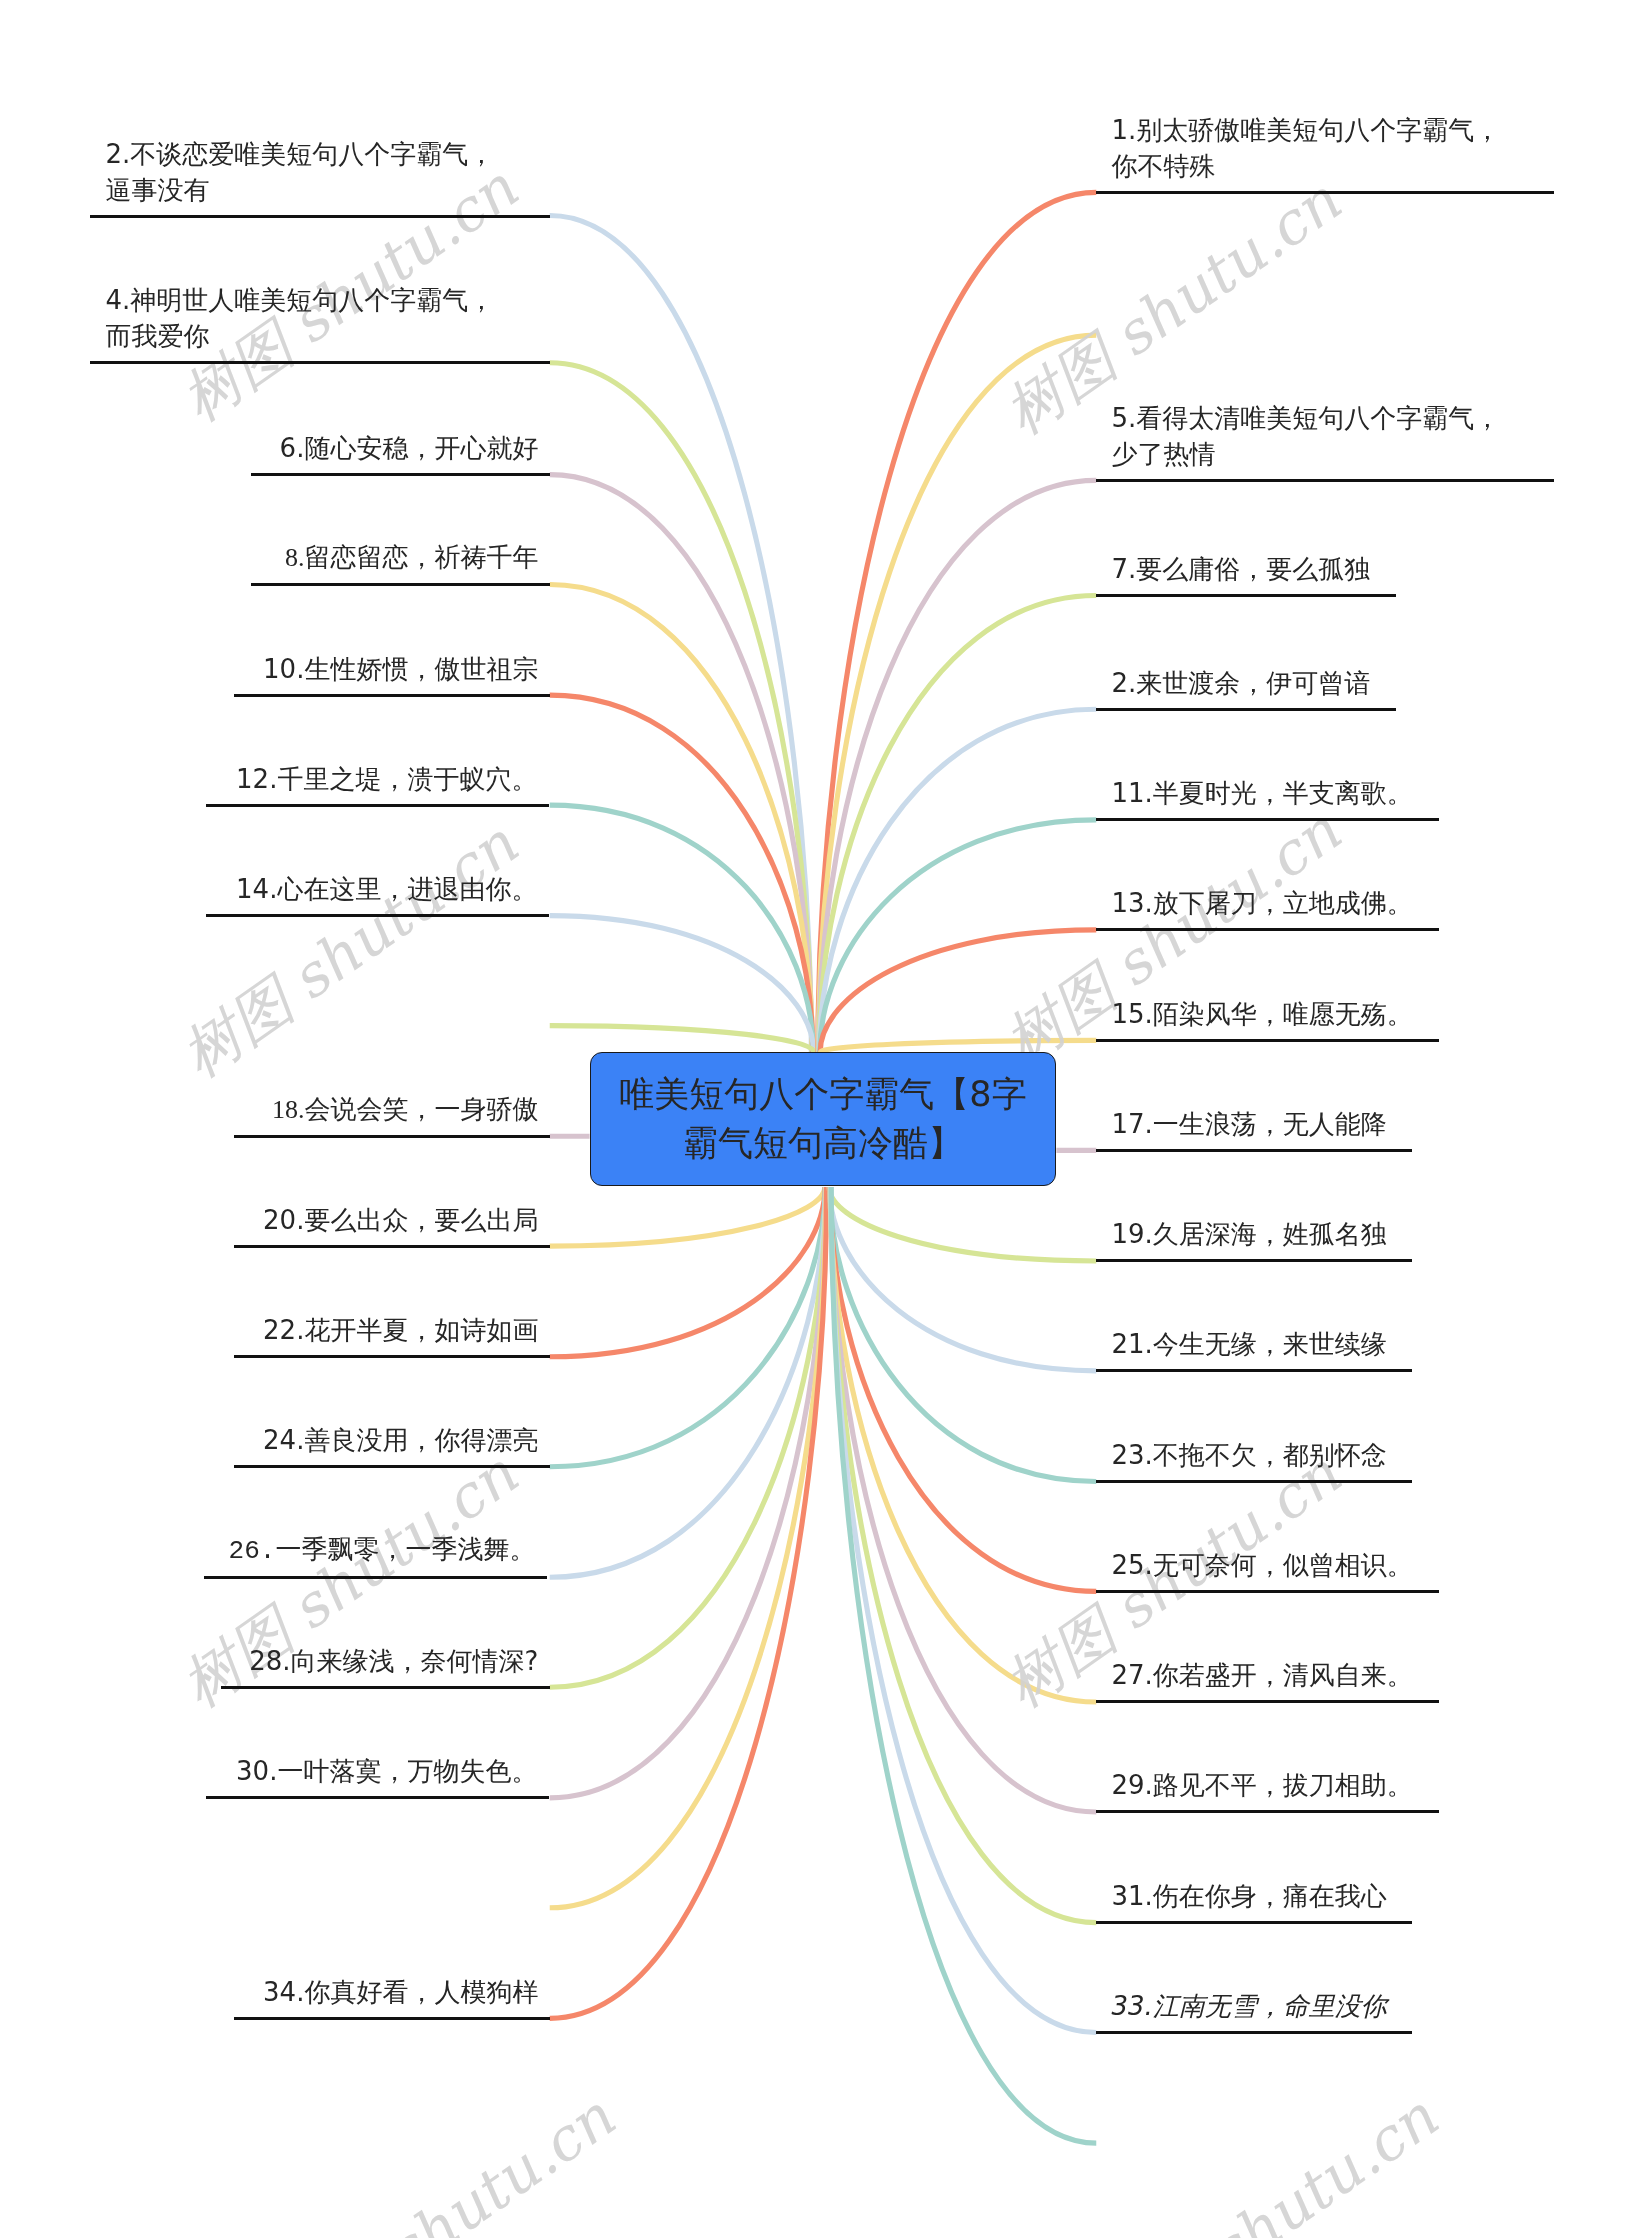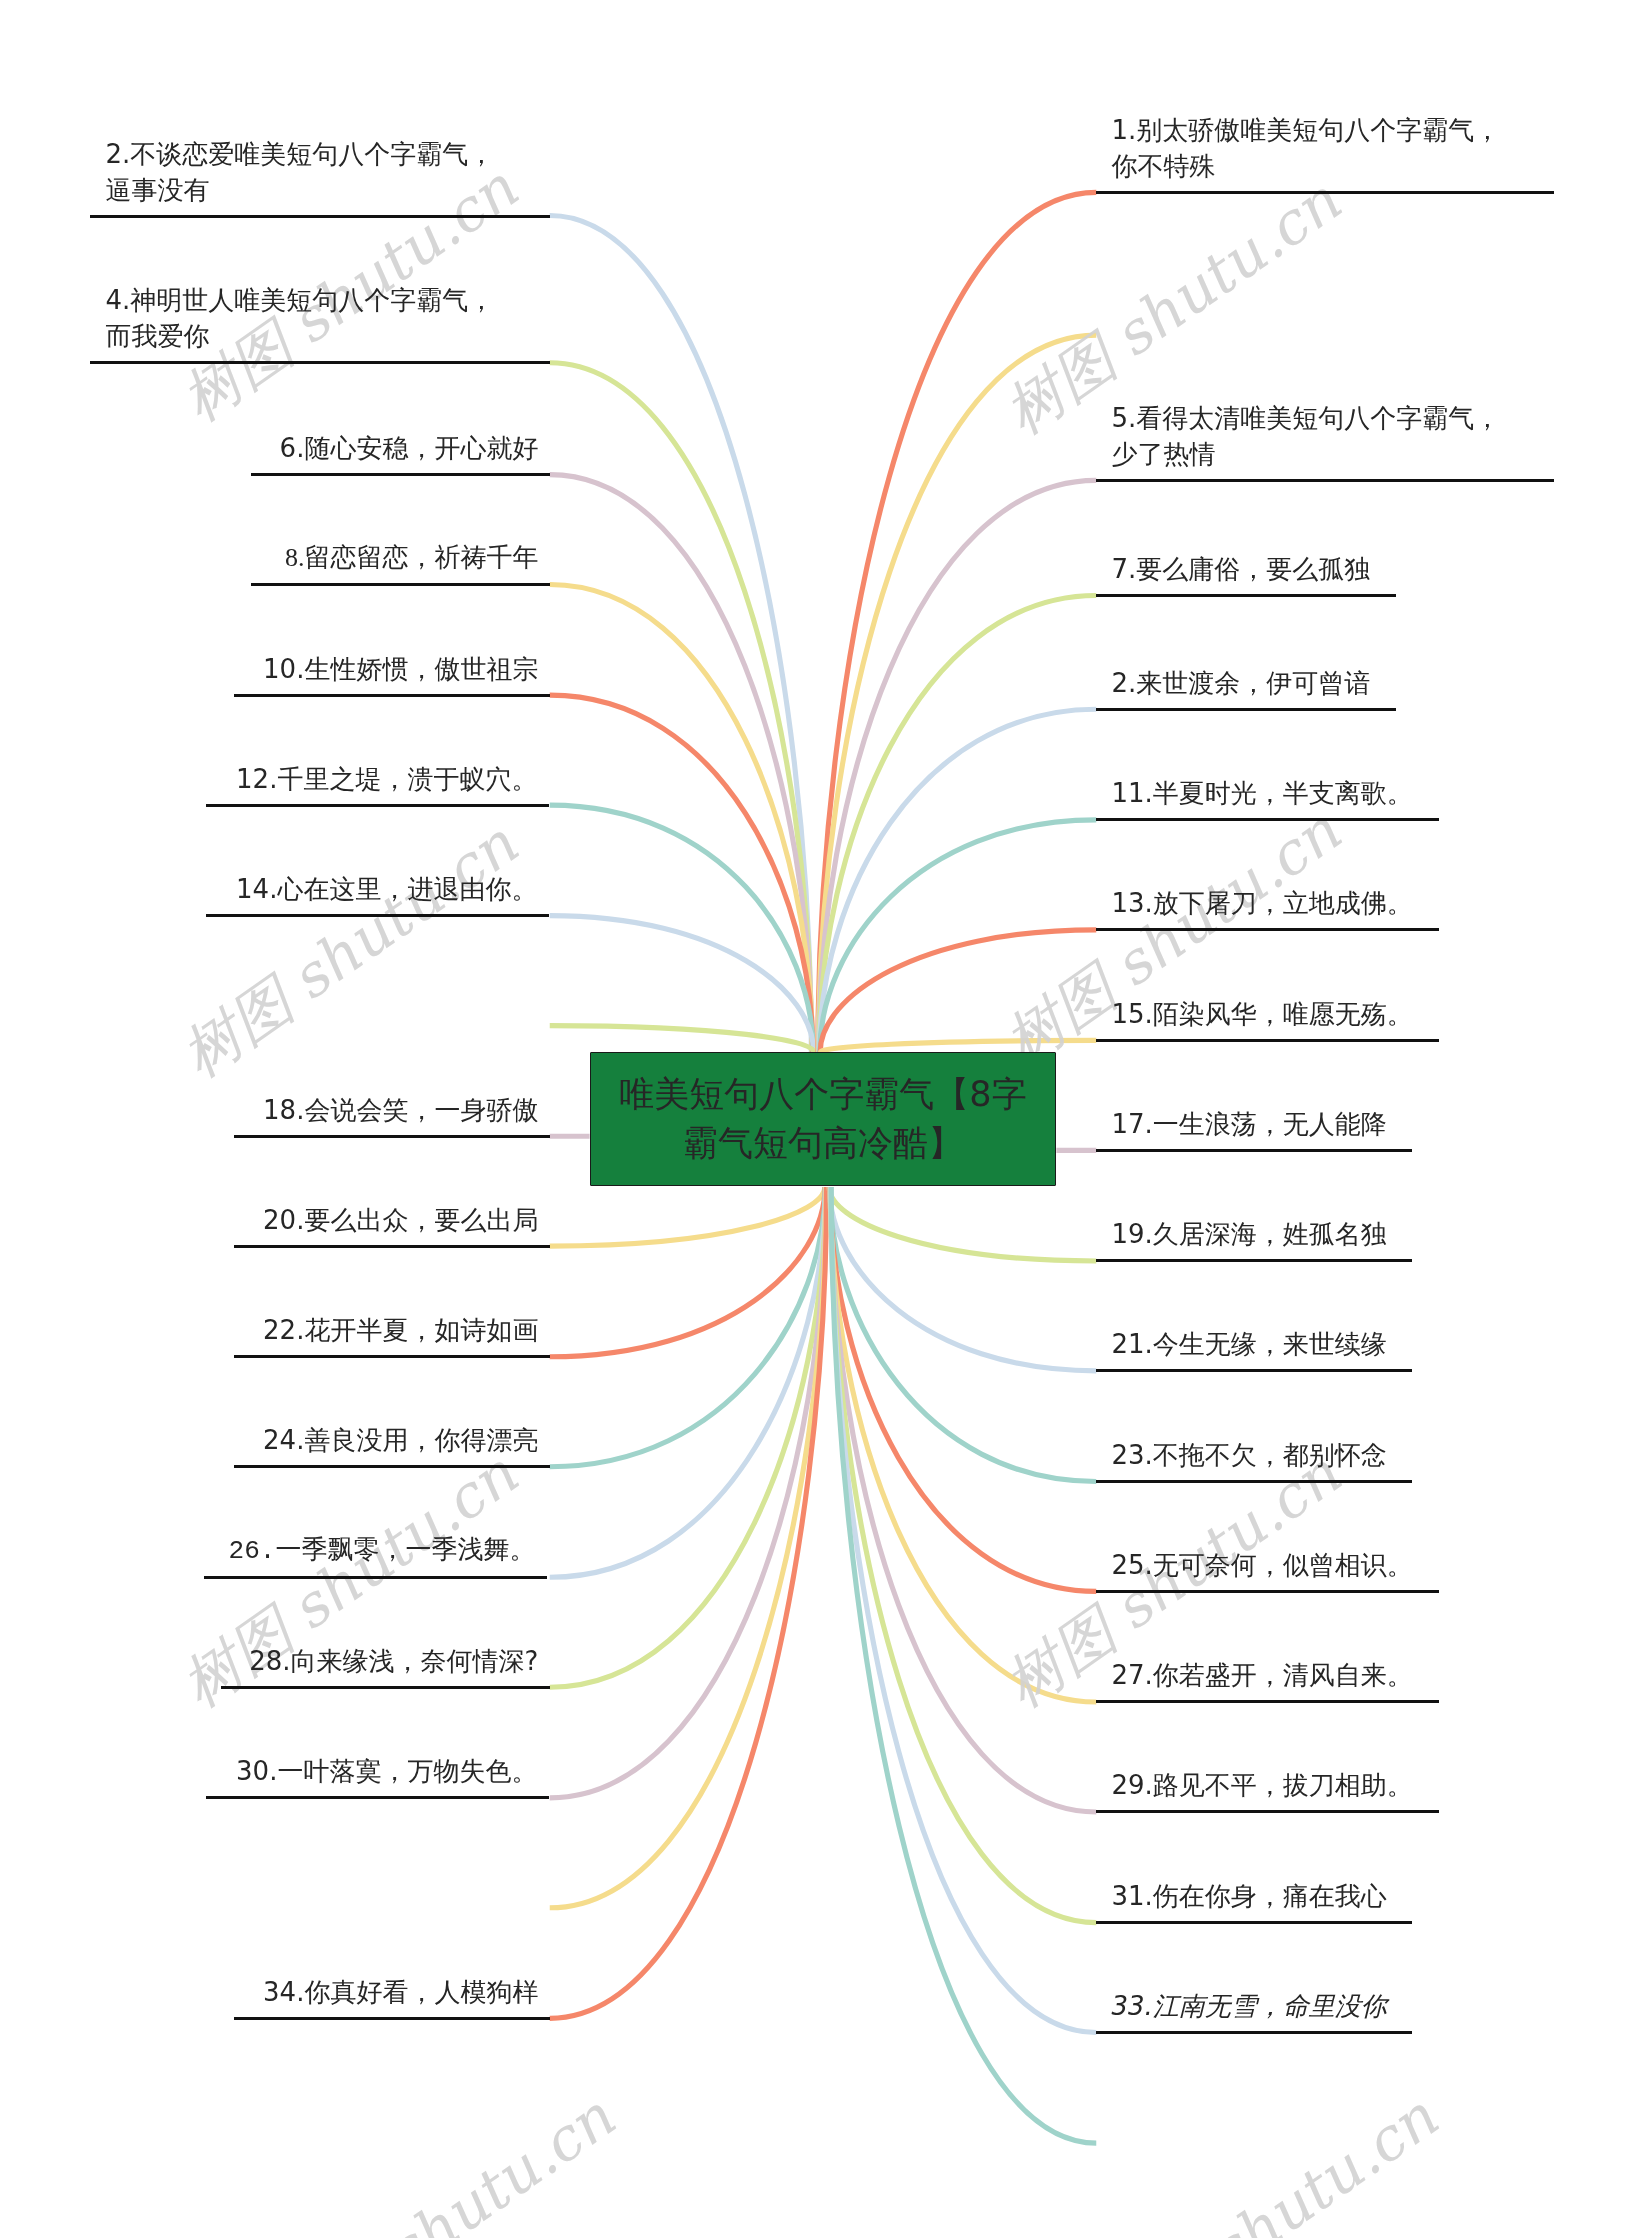--- a/index.html
+++ b/index.html
@@ -7,21 +7,21 @@
          font-family: "DejaVu Sans", "Liberation Sans", sans-serif; }
   #canvas { position: absolute; left: 0; top: 0; width: 1646px; height: 2239px; }
   svg.links { position: absolute; left: 0; top: 0; width: 1646px; height: 2239px; z-index: 1; }
   .leaf { position: absolute; z-index: 3; color: #262626; font-size: 26px; line-height: 36px; }
   .leaf .txt { position: absolute; bottom: 10.3px; white-space: pre-line; letter-spacing: 0px; }
   .leaf .uline { position: absolute; left: 0; right: 0; bottom: 0; height: 3.2px; background: #111111; }
   .leaf.left .txt { right: 11.6px; text-align: left; }
   .leaf.right .txt { left: 15.4px; text-align: left; }
   .leaf.multi .txt { left: 15.4px; right: auto; }
   .root { position: absolute; z-index: 4; left: 590px; top: 1052px; width: 464px; height: 132px;
-          border: 1.9px solid #1a1a1a; border-radius: 1px; background: #15803d;
+          border: 1.9px solid #1a1a1a; border-radius: 12px; background: #3b82f6;
           display: flex; align-items: center; justify-content: center; text-align: center; }
   .root .title { font-size: 35px; line-height: 49px; color: #262626; width: 411px; }
   .wm { position: absolute; z-index: 2; font-family: "DejaVu Serif", "Liberation Serif", serif;
         font-style: italic; font-size: 59px; color: #d2d2d2; transform: rotate(-35deg);
         transform-origin: left bottom; white-space: nowrap; opacity: 0.9; pointer-events: none; }
 </style>
 </head>
 <body>
 
 <div id="canvas">
@@ -102,21 +102,21 @@
     <div class="uline"></div>
   </div>
   <div class="leaf left" style="left:206px; width:343px; top:754px; height:53px;">
     <div class="txt">12.千里之堤，溃于蚁穴。</div>
     <div class="uline"></div>
   </div>
   <div class="leaf left" style="left:206px; width:343px; top:864px; height:53px;">
     <div class="txt">14.心在这里，进退由你。</div>
     <div class="uline"></div>
   </div>
-  <div class="leaf left" style="left:234px; width:316px; top:1085px; height:53px;">
+  <div class="leaf left" style="left:234px; width:316px; top:1085px; height:53px;font-family:Liberation Serif, serif;">
     <div class="txt">18.会说会笑，一身骄傲</div>
     <div class="uline"></div>
   </div>
   <div class="leaf left" style="left:234px; width:316px; top:1195px; height:53px;">
     <div class="txt">20.要么出众，要么出局</div>
     <div class="uline"></div>
   </div>
   <div class="leaf left" style="left:234px; width:316px; top:1305px; height:53px;">
     <div class="txt">22.花开半夏，如诗如画</div>
     <div class="uline"></div>

